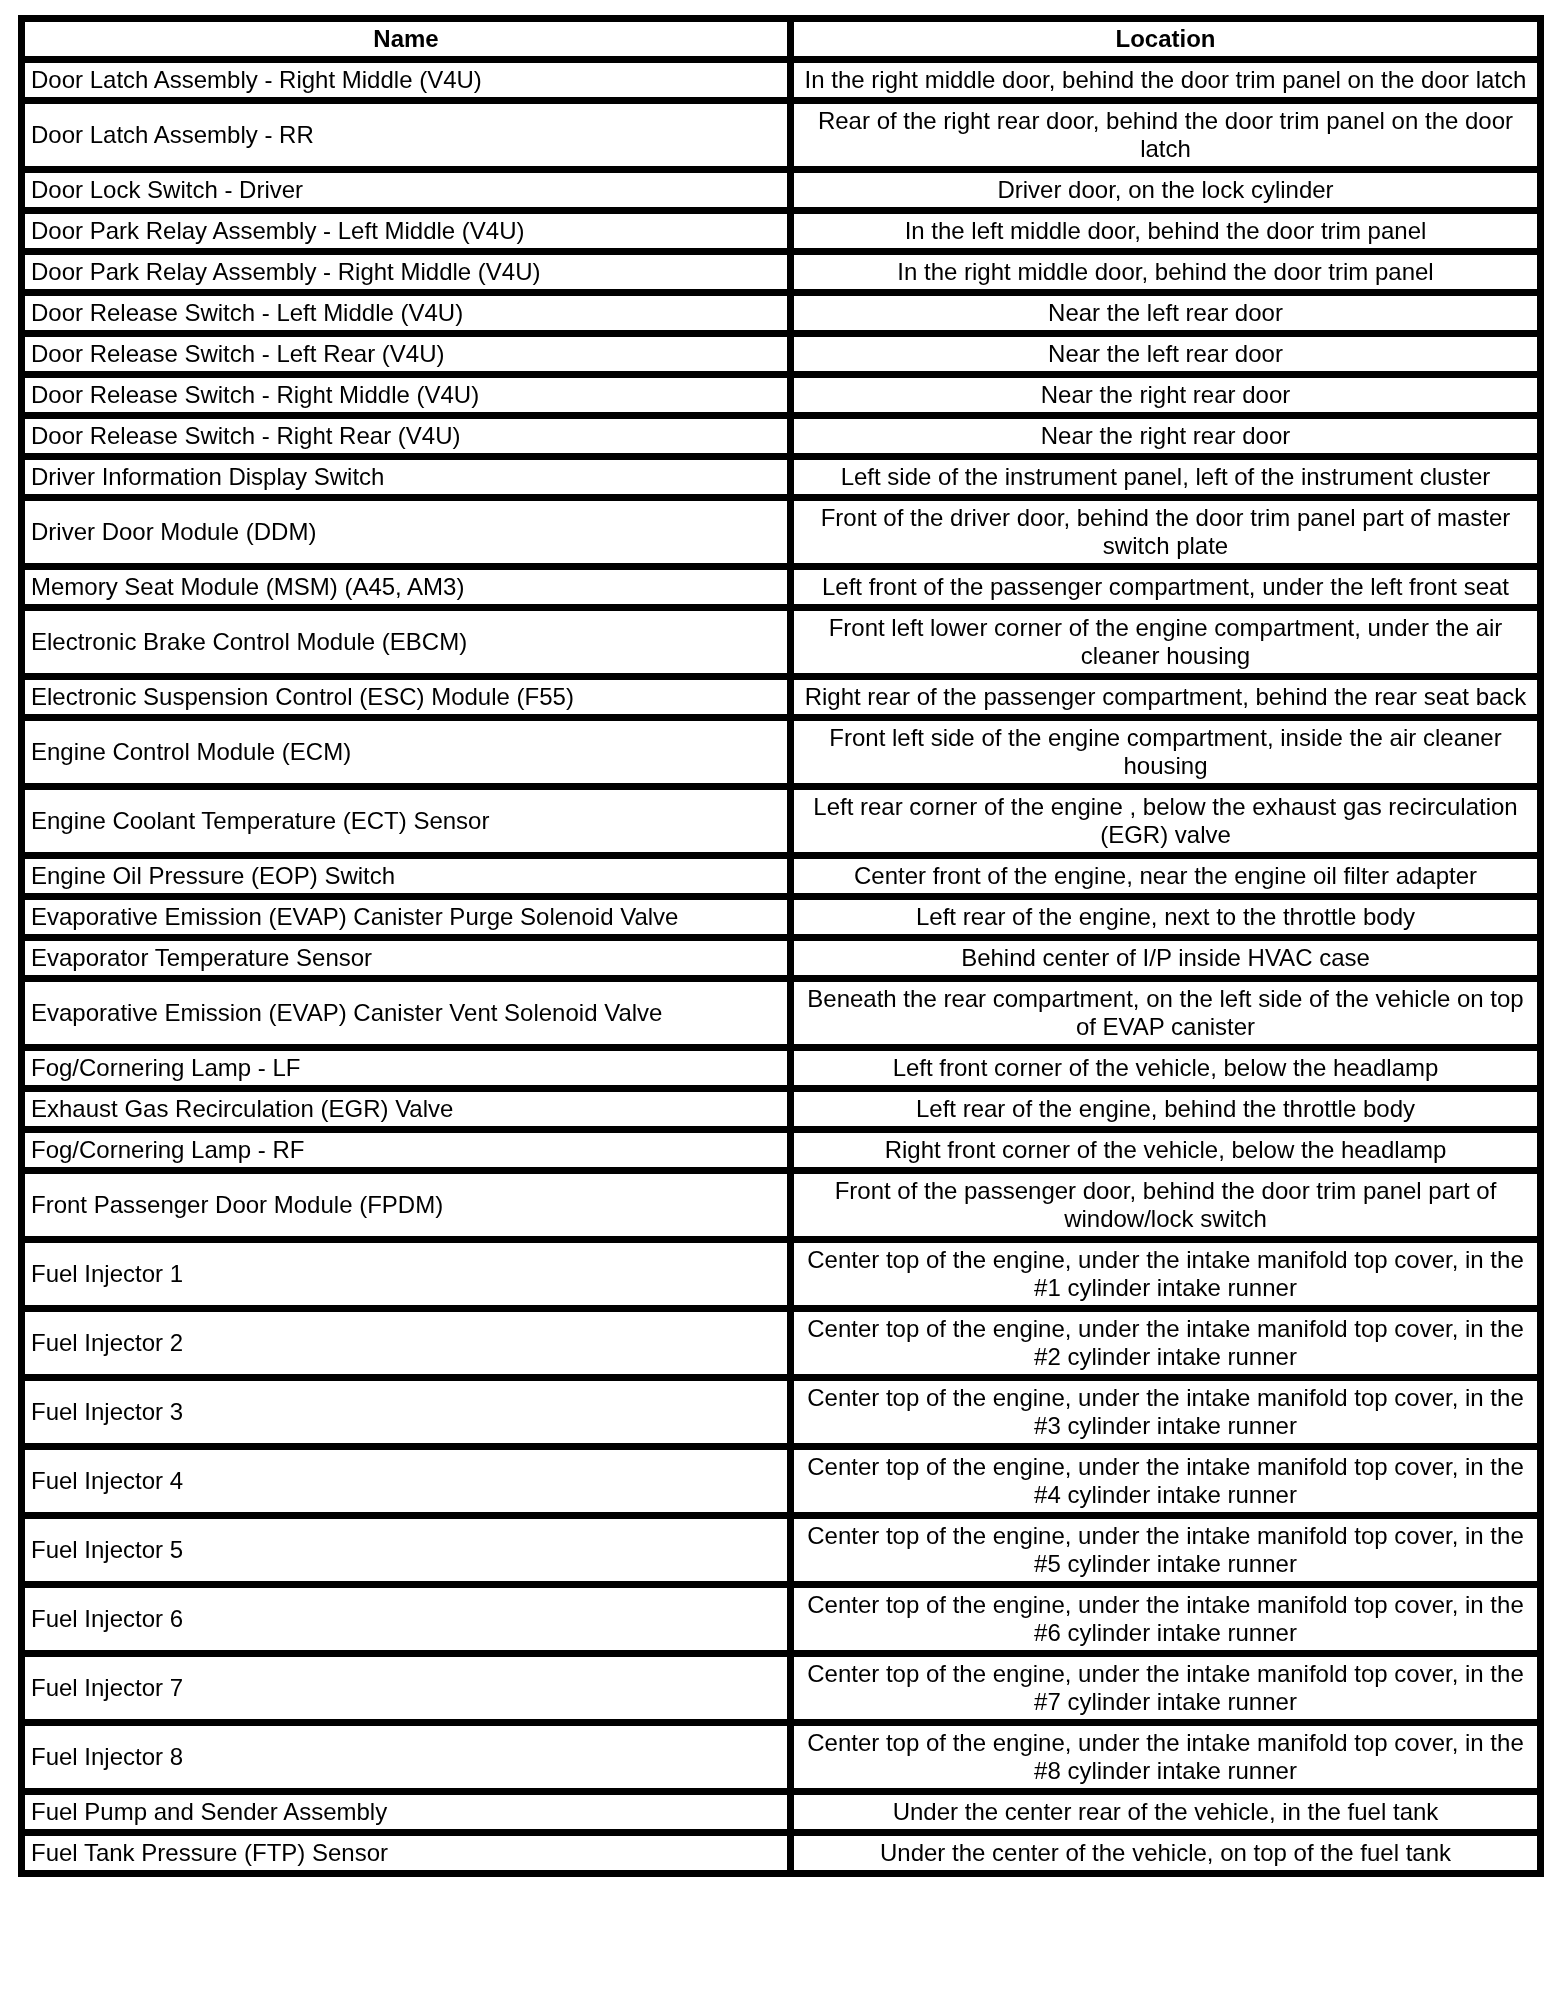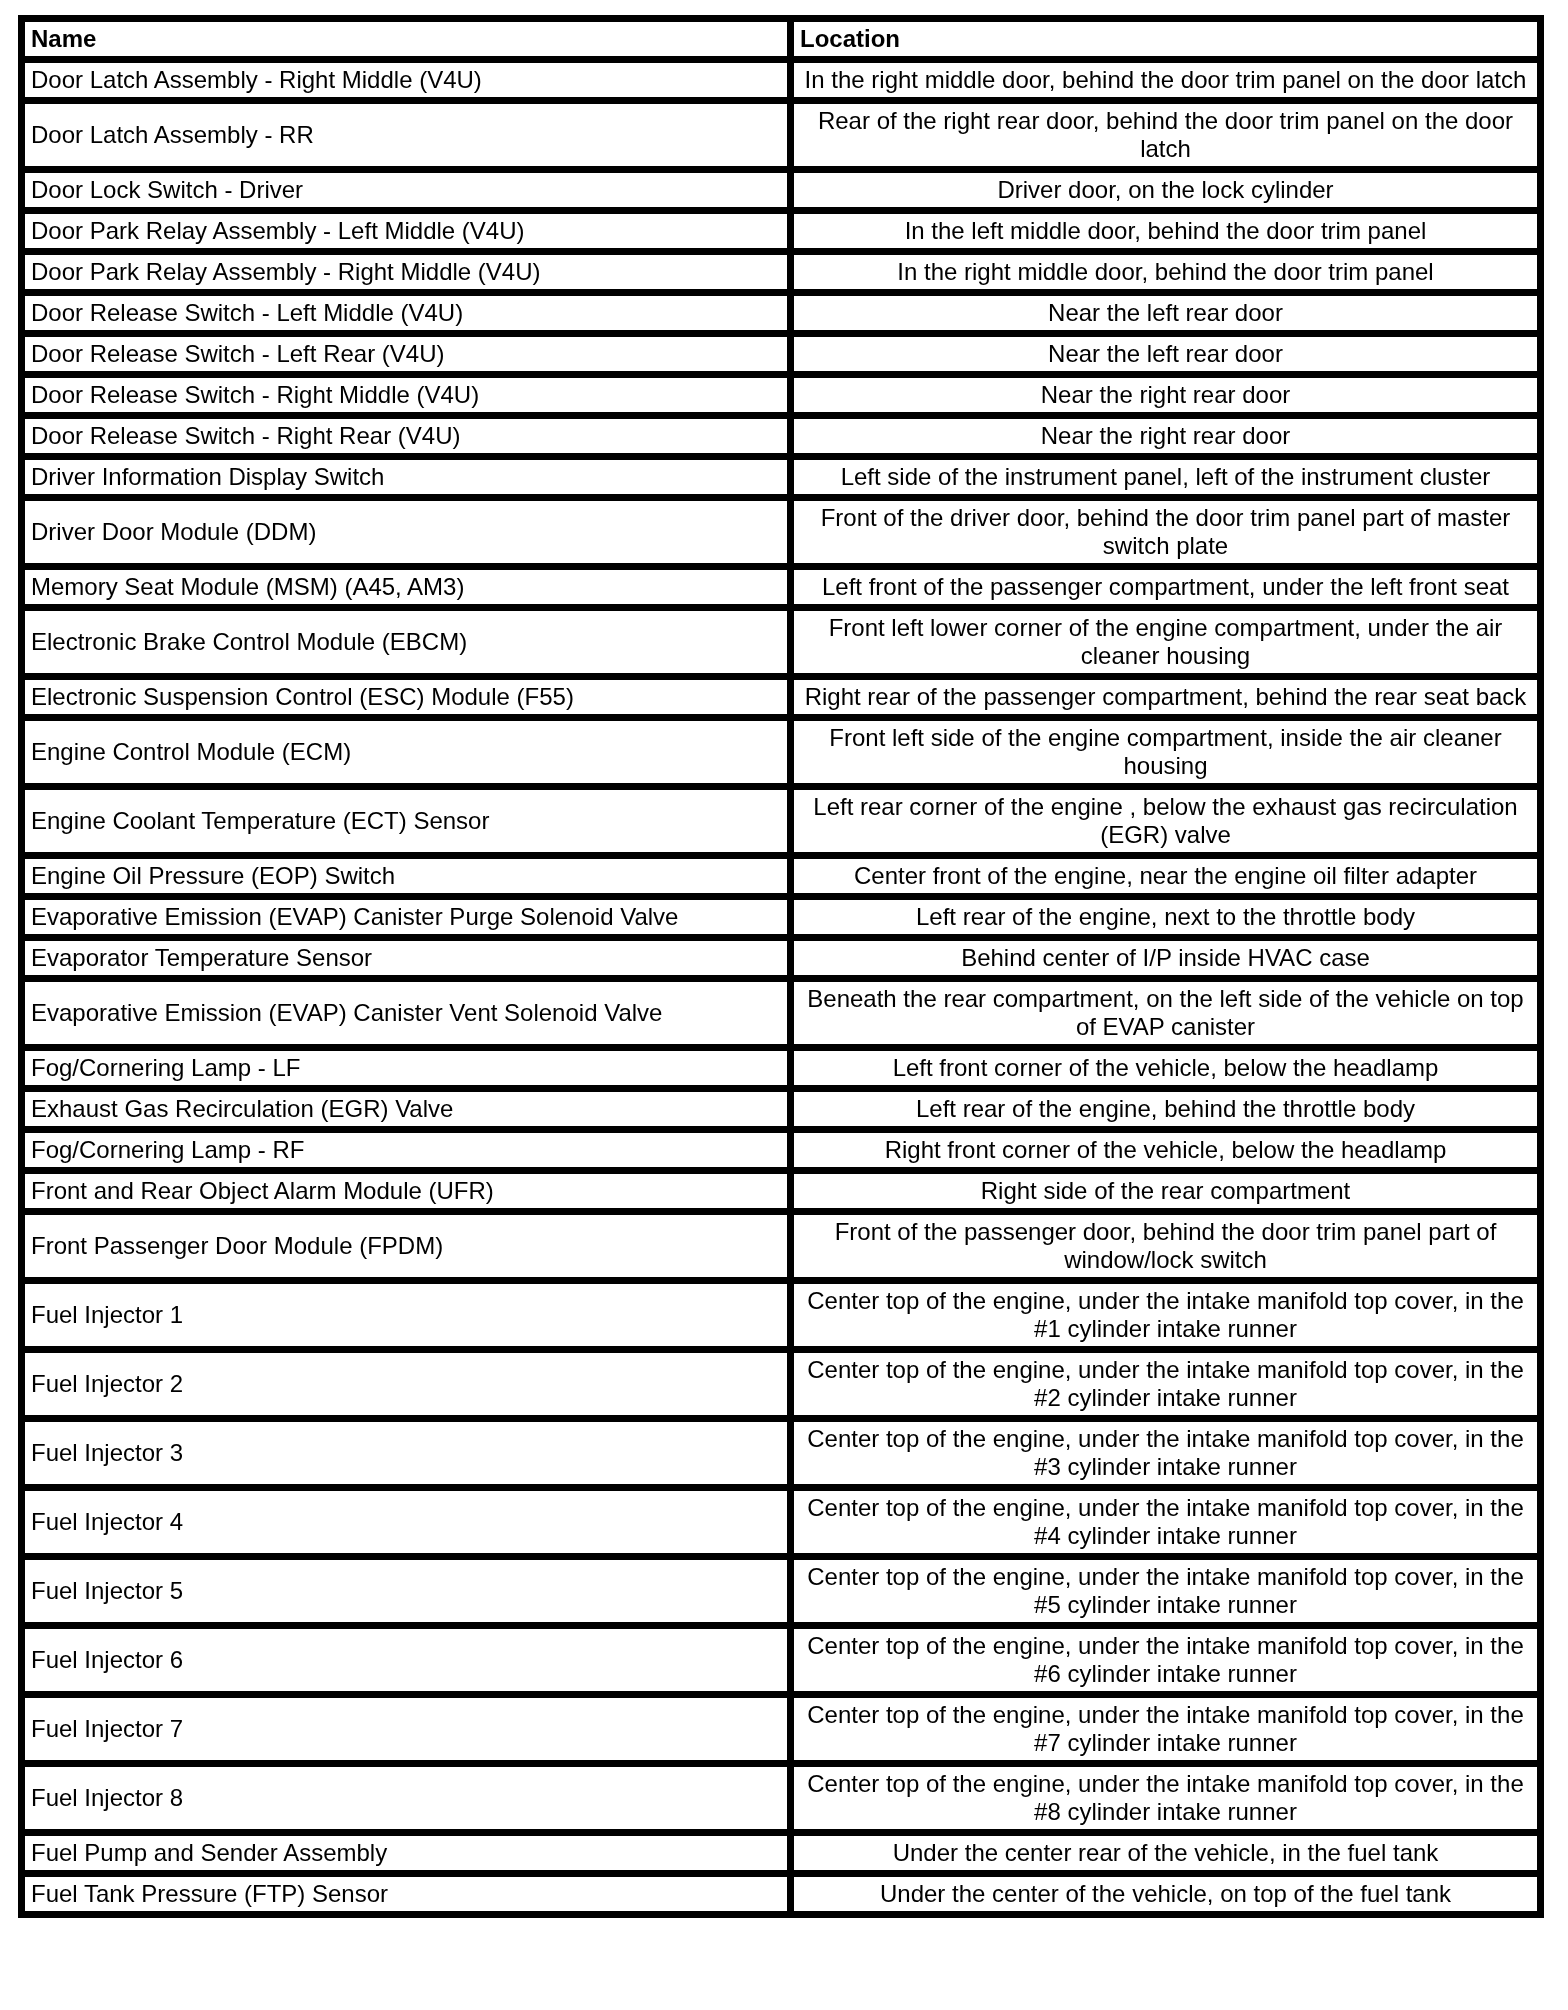--- a/index.html
+++ b/index.html
@@ -32,21 +32,21 @@
   table.loc-table th,
   table.loc-table td {
     border: 7px solid #000000;
     font-size: 24px;
     line-height: 28px;
     vertical-align: middle;
     overflow: hidden;
   }
   table.loc-table th {
     font-weight: bold;
-    text-align: left;
+    text-align: center;
     padding: 3px 6px;
     margin-top: 24px;
   }
   td.name-cell {
     text-align: left;
     padding: 3px 6px;
   }
   td.loc-cell {
     text-align: center;
     padding: 3px 8px 3px 8px;
@@ -178,24 +178,20 @@
           <tr>
             <td class="name-cell">Exhaust Gas Recirculation (EGR) Valve</td>
             <td class="loc-cell">Left rear of the engine, behind the throttle body</td>
           </tr>
 
           <tr>
             <td class="name-cell">Fog/Cornering Lamp - RF</td>
             <td class="loc-cell">Right front corner of the vehicle, below the headlamp</td>
           </tr>
 
-          <tr>
-            <td class="name-cell">Front and Rear Object Alarm Module (UFR)</td>
-            <td class="loc-cell">Right side of the rear compartment</td>
-          </tr>
 
           <tr>
             <td class="name-cell">Front Passenger Door Module (FPDM)</td>
             <td class="loc-cell">Front of the passenger door, behind the door trim panel part of window/lock switch</td>
           </tr>
 
           <tr>
             <td class="name-cell">Fuel Injector 1</td>
             <td class="loc-cell">Center top of the engine, under the intake manifold top cover, in the #1 cylinder intake runner</td>
           </tr>

